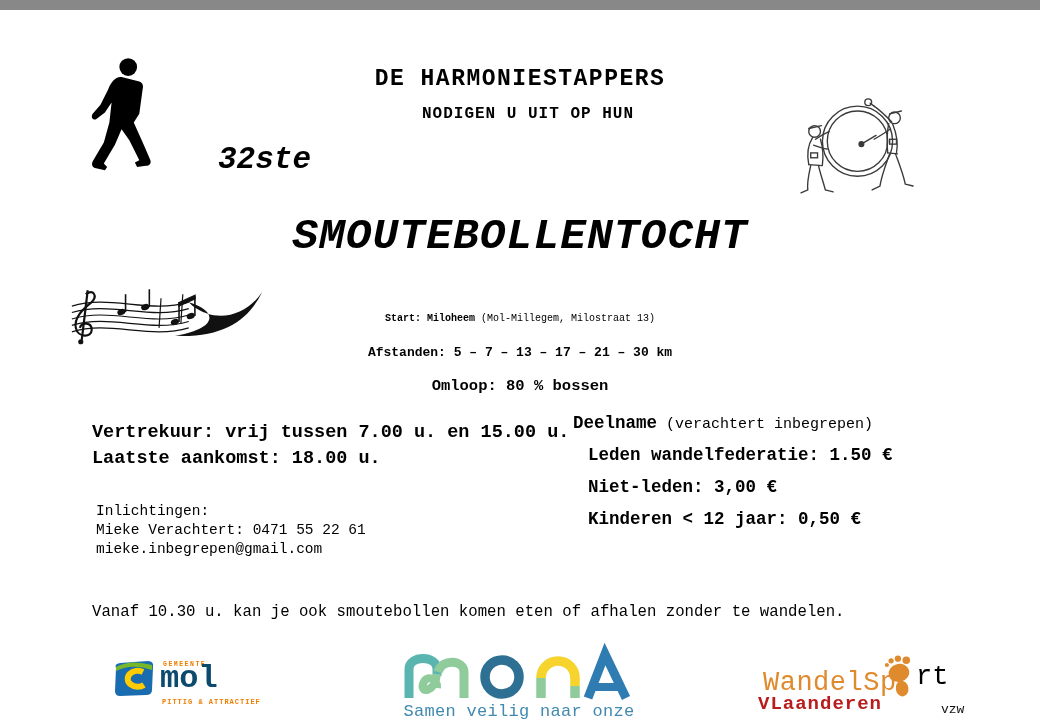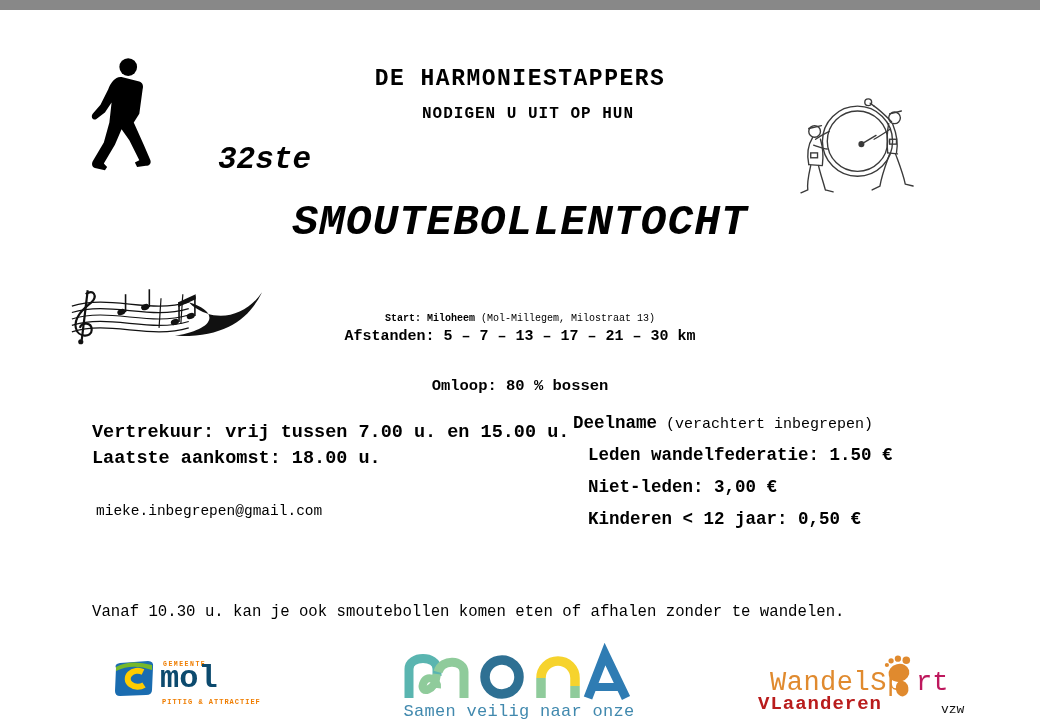--- a/index.html
+++ b/index.html
@@ -8,47 +8,47 @@
     position:relative; width:1040px; height:720px; background:#ffffff;
     font-family:Liberation Mono, monospace; color:#000; overflow:hidden;
     margin:10px auto;
   }
   .abs { position:absolute; }
   .ctr { left:0; right:0; text-align:center; }
   .b { font-weight:bold; }
   .club-name { top:56px; font-size:23px; font-weight:bold; letter-spacing:1.5px; }
   .invite { top:95px; font-size:16px; font-weight:bold; letter-spacing:1px;padding-left:16px; }
   .edition { left:218px; top:132px; font-size:31px; font-weight:bold; font-style:italic; }
-  .main-title { top:188px; font-size:43px; font-weight:bold; font-style:italic; letter-spacing:1px; }
+  .main-title { top:202px; font-size:43px; font-weight:bold; font-style:italic; letter-spacing:1px; }
   .event-date { top:254px; font-size:24px; font-weight:bold; }
   .start-line { top:303px; font-size:10px; }
   .start-line .rest { font-weight:normal; }
-  .distances { top:318px; font-size:15px; font-weight:bold; }
+  .distances { top:335px; font-size:13px; font-weight:bold; }
   .course { top:367px; font-size:15.5px; font-weight:bold; }
   .times { left:92px; top:410px; font-size:18.5px; font-weight:bold; line-height:26px; }
   .participation { left:573px; top:403px; }
   .participation .head { font-size:17.5px; font-weight:bold; }
   .participation .head .sub { font-size:15px; font-weight:normal; }
   .participation .item { margin-left:15px; font-size:17.5px; font-weight:bold; margin-top:12px; }
   .contact { left:96px; top:492px; font-size:14.5px; line-height:19px; }
   .note { left:92px; top:592px; font-size:16.5px; transform:scaleX(0.95); transform-origin:left center; white-space:nowrap; }
   
   .mol-logo { left:110px; top:646px; width:150px; height:58px; }
   .mol-icon { position:absolute; left:0; top:2px; }
   .mol-text { position:absolute; left:50px; top:0; }
   .mol-gemeente { font-size:6.5px; font-weight:bold; color:#ef7d00; letter-spacing:1.5px; position:absolute; left:3px; top:5px; }
   .mol-name { font-size:32px; font-weight:bold; color:#0c4a6e; position:absolute; left:0; top:7px; line-height:32px; }
   .mol-tagline { font-size:7px; font-weight:bold; color:#ef7d00; letter-spacing:1px; position:absolute; left:2px; top:42px; white-space:nowrap; }
   
   .mona-logo { left:400px; top:630px; width:238px; height:86px; }
   .mona-tagline { position:absolute; left:0; right:0; top:62px; text-align:center; font-size:17px; color:#4189ae; letter-spacing:0.3px; }
   
   .wsv-logo { left:756px; top:646px; width:215px; height:60px; }
-  .wsv-line1a { position:absolute; left:14px; top:12px; font-size:27px; color:#e08a2e; letter-spacing:0.5px; }
-  .wsv-line1b { position:absolute; left:160px; top:12px; font-size:27px; color:#be185d; }
+  .wsv-line1a { position:absolute; left:7px; top:12px; font-size:27px; color:#e08a2e; letter-spacing:0.5px; }
+  .wsv-line1b { position:absolute; left:160px; top:6px; font-size:27px; color:#000000; }
   .wsv-foot { position:absolute; left:128px; top:-2px; }
   .wsv-line2 { position:absolute; left:2px; top:37px; font-size:19px; font-weight:600; color:#b91c1c; letter-spacing:1px; }
   .wsv-vzw { position:absolute; left:185px; top:46px; font-size:13px; color:#111; }
   svg { display:block; }
 </style>
 </head>
 <body>
 
 <div class="page">
 
@@ -146,20 +146,22 @@
   <div class="abs participation">
     <div class="head">
       <span>Deelname</span><span class="sub"> (verachtert inbegrepen)</span>
     </div>
     <div class="item">Leden wandelfederatie: 1.50 €</div>
     <div class="item">Niet-leden: 3,00 €</div>
     <div class="item">Kinderen &lt; 12 jaar: 0,50 €</div>
   </div>
 
   <div class="abs contact">
+    <div>Inlichtingen:</div>
+    <div>Mieke Verachtert: 0471 55 22 61</div>
     <div>mieke.inbegrepen@gmail.com</div>
   </div>
 
   <div class="abs note">Vanaf 10.30 u. kan je ook smoutebollen komen eten of afhalen zonder te wandelen.</div>
 
   <div class="abs mol-logo">
     <div class="mol-icon">
       <svg width="46" height="42" viewBox="0 0 46 42">
         <path d="M6 10 Q4 6 10 5 L38 3 Q44 3 43 9 L42 32 Q42 37 36 37 L10 38 Q5 38 5 33 Z" fill="#1a6cb0"></path>
         <path d="M6 9 Q20 1 42 7 L42 12 Q22 5 6 13 Z" fill="#76b82a"></path>

